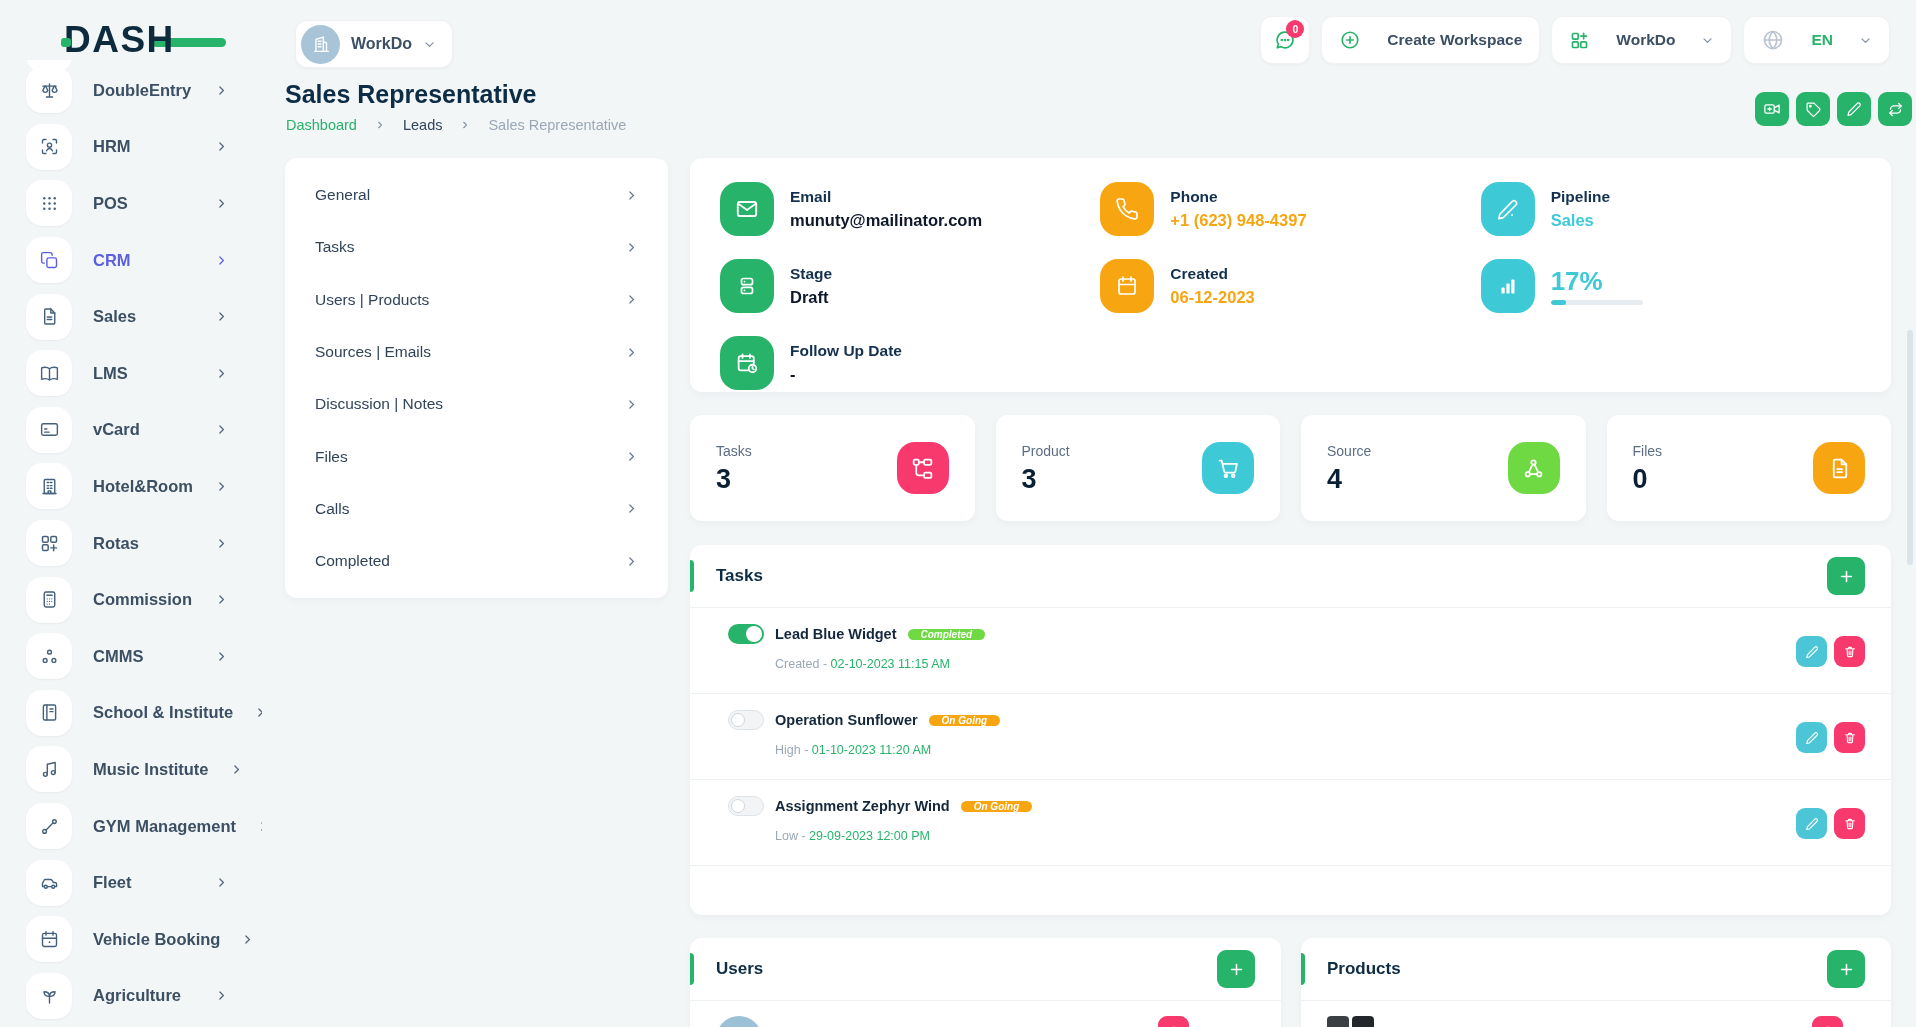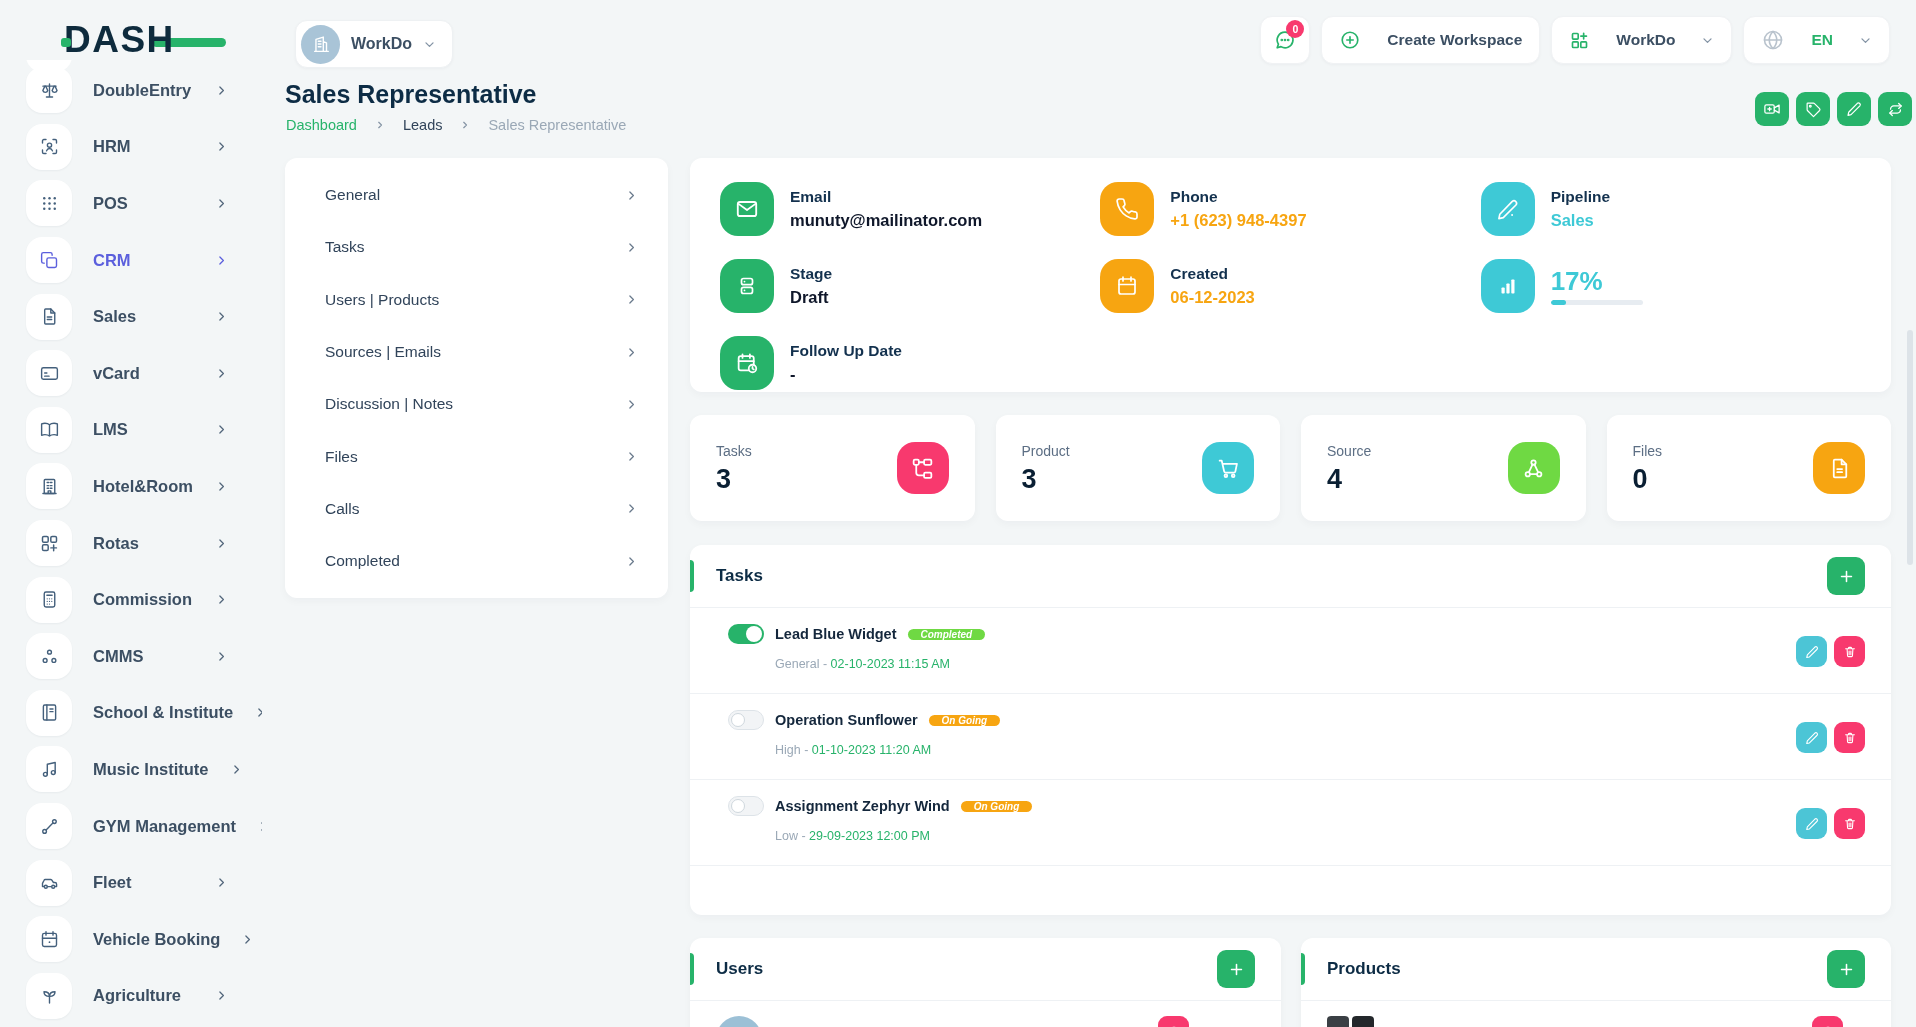--- a/index.html
+++ b/index.html
@@ -52,21 +52,21 @@
   .bc-cur{color:#9aa8b6;}
   .bc-sep{color:#8796a6;display:inline-flex;}
   .page-actions{position:absolute;left:1755px;top:92px;display:flex;gap:7px;}
   .action-btn{width:34px;height:34px;border-radius:9px;background:#27b36a;border:none;color:#fff;display:grid;place-items:center;cursor:pointer;}
 
   
   .card{background:#fff;border-radius:12px;box-shadow:0 3px 8px rgba(18,38,63,.035);}
 
   .menu-card{position:absolute;left:285px;top:158px;width:383px;height:440px;padding:11px 0;box-sizing:border-box;}
   .menu-row{height:52.3px;display:flex;align-items:center;justify-content:space-between;padding:0 30px;
-    font-size:15.5px;color:#31445a;cursor:pointer;margin-left:10px;}
+    font-size:15.5px;color:#31445a;cursor:pointer;}
   .menu-row .chev{color:#6b7b8d;}
 
   .info-card{position:absolute;left:690px;top:158px;width:1201px;height:234px;box-sizing:border-box;padding:24px 30px;}
   .info-grid{display:grid;grid-template-columns:1fr 1fr 1fr;row-gap:23px;}
   .info-cell{display:flex;align-items:center;gap:16px;}
   .info-ic{width:54px;height:54px;border-radius:18px;display:grid;place-items:center;color:#fff;flex:0 0 auto;}
   .ic-green{background:#27b36a;} .ic-orange{background:#f7a511;} .ic-teal{background:#3ec9d6;}
   .info-label{font-size:15.5px;font-weight:700;color:#13314e;margin-bottom:5px;}
   .info-value{font-size:16.5px;font-weight:600;}
   .v-green{color:#0f172a;} .v-orange{color:#f7a511;} .v-teal{color:#3ec9d6;}
@@ -280,39 +280,39 @@
         <span class="side-chev">
             <svg width="13" height="13" viewBox="0 0 24 24" fill="none" stroke="currentColor" stroke-width="2.3" stroke-linecap="round" stroke-linejoin="round">
               <path d="M9 5.5l6.5 6.5L9 18.5"></path>
             </svg>
           </span>
       </div>
 
       <div class="side-item">
         <span class="side-icon">
             <svg width="21" height="21" viewBox="0 0 24 24" fill="none" stroke="currentColor" stroke-width="1.6" stroke-linecap="round" stroke-linejoin="round">
+              <path d="M12 6.5C10.8 5.4 9 4.8 6.8 4.8c-1.4 0-2.7.3-3.8.8v13c1.1-.5 2.4-.8 3.8-.8 2.2 0 4 .6 5.2 1.7 1.2-1.1 3-1.7 5.2-1.7 1.4 0 2.7.3 3.8.8v-13c-1.1-.5-2.4-.8-3.8-.8-2.2 0-4 .6-5.2 1.7zM12 6.5v13"></path>
+            </svg>
+          </span>
+        <span class="side-label">LMS</span>
+        <span class="side-chev">
+            <svg width="13" height="13" viewBox="0 0 24 24" fill="none" stroke="currentColor" stroke-width="2.3" stroke-linecap="round" stroke-linejoin="round">
+              <path d="M9 5.5l6.5 6.5L9 18.5"></path>
+            </svg>
+          </span>
+      </div>
+
+      <div class="side-item">
+        <span class="side-icon">
+            <svg width="21" height="21" viewBox="0 0 24 24" fill="none" stroke="currentColor" stroke-width="1.6" stroke-linecap="round" stroke-linejoin="round">
               <rect x="3" y="5.5" width="18" height="13" rx="2"></rect>
               <path d="M6.5 15h5M6.5 11.5h2.5"></path>
             </svg>
           </span>
         <span class="side-label">vCard</span>
-        <span class="side-chev">
-            <svg width="13" height="13" viewBox="0 0 24 24" fill="none" stroke="currentColor" stroke-width="2.3" stroke-linecap="round" stroke-linejoin="round">
-              <path d="M9 5.5l6.5 6.5L9 18.5"></path>
-            </svg>
-          </span>
-      </div>
-
-      <div class="side-item">
-        <span class="side-icon">
-            <svg width="21" height="21" viewBox="0 0 24 24" fill="none" stroke="currentColor" stroke-width="1.6" stroke-linecap="round" stroke-linejoin="round">
-              <path d="M12 6.5C10.8 5.4 9 4.8 6.8 4.8c-1.4 0-2.7.3-3.8.8v13c1.1-.5 2.4-.8 3.8-.8 2.2 0 4 .6 5.2 1.7 1.2-1.1 3-1.7 5.2-1.7 1.4 0 2.7.3 3.8.8v-13c-1.1-.5-2.4-.8-3.8-.8-2.2 0-4 .6-5.2 1.7zM12 6.5v13"></path>
-            </svg>
-          </span>
-        <span class="side-label">LMS</span>
         <span class="side-chev">
             <svg width="13" height="13" viewBox="0 0 24 24" fill="none" stroke="currentColor" stroke-width="2.3" stroke-linecap="round" stroke-linejoin="round">
               <path d="M9 5.5l6.5 6.5L9 18.5"></path>
             </svg>
           </span>
       </div>
 
       <div class="side-item">
         <span class="side-icon">
             <svg width="21" height="21" viewBox="0 0 24 24" fill="none" stroke="currentColor" stroke-width="1.6" stroke-linecap="round" stroke-linejoin="round">
@@ -759,21 +759,21 @@
         </button>
     </div>
 
     <div class="task-row">
       <div>
         <div class="task-line">
           <span class="toggle on"></span>
           <span class="task-name">Lead Blue Widget</span>
           <span class="badge" style="background: rgb(111, 217, 67);">Completed</span>
         </div>
-        <div class="task-sub"><span>General - </span><span class="task-date">02-10-2023 11:15 AM</span></div>
+        <div class="task-sub"><span>Created - </span><span class="task-date">02-10-2023 11:15 AM</span></div>
       </div>
       <div class="task-actions">
         <button class="sq-btn sq-teal">
             <svg width="14" height="14" viewBox="0 0 24 24" fill="none" stroke="currentColor" stroke-width="1.9" stroke-linecap="round" stroke-linejoin="round">
               <path d="M17 3.5a2.7 2.7 0 013.8 3.8L7.6 20.5 3 21.5l1-4.6L17 3.5z"></path>
             </svg>
           </button>
         <button class="sq-btn sq-pink">
             <svg width="14" height="14" viewBox="0 0 24 24" fill="none" stroke="currentColor" stroke-width="1.9" stroke-linecap="round" stroke-linejoin="round">
               <path d="M4.5 6.5h15M9.5 6.5V5a1 1 0 011-1h3a1 1 0 011 1v1.5M7 6.5l.8 12a1.5 1.5 0 001.5 1.4h5.4a1.5 1.5 0 001.5-1.4l.8-12"></path>

